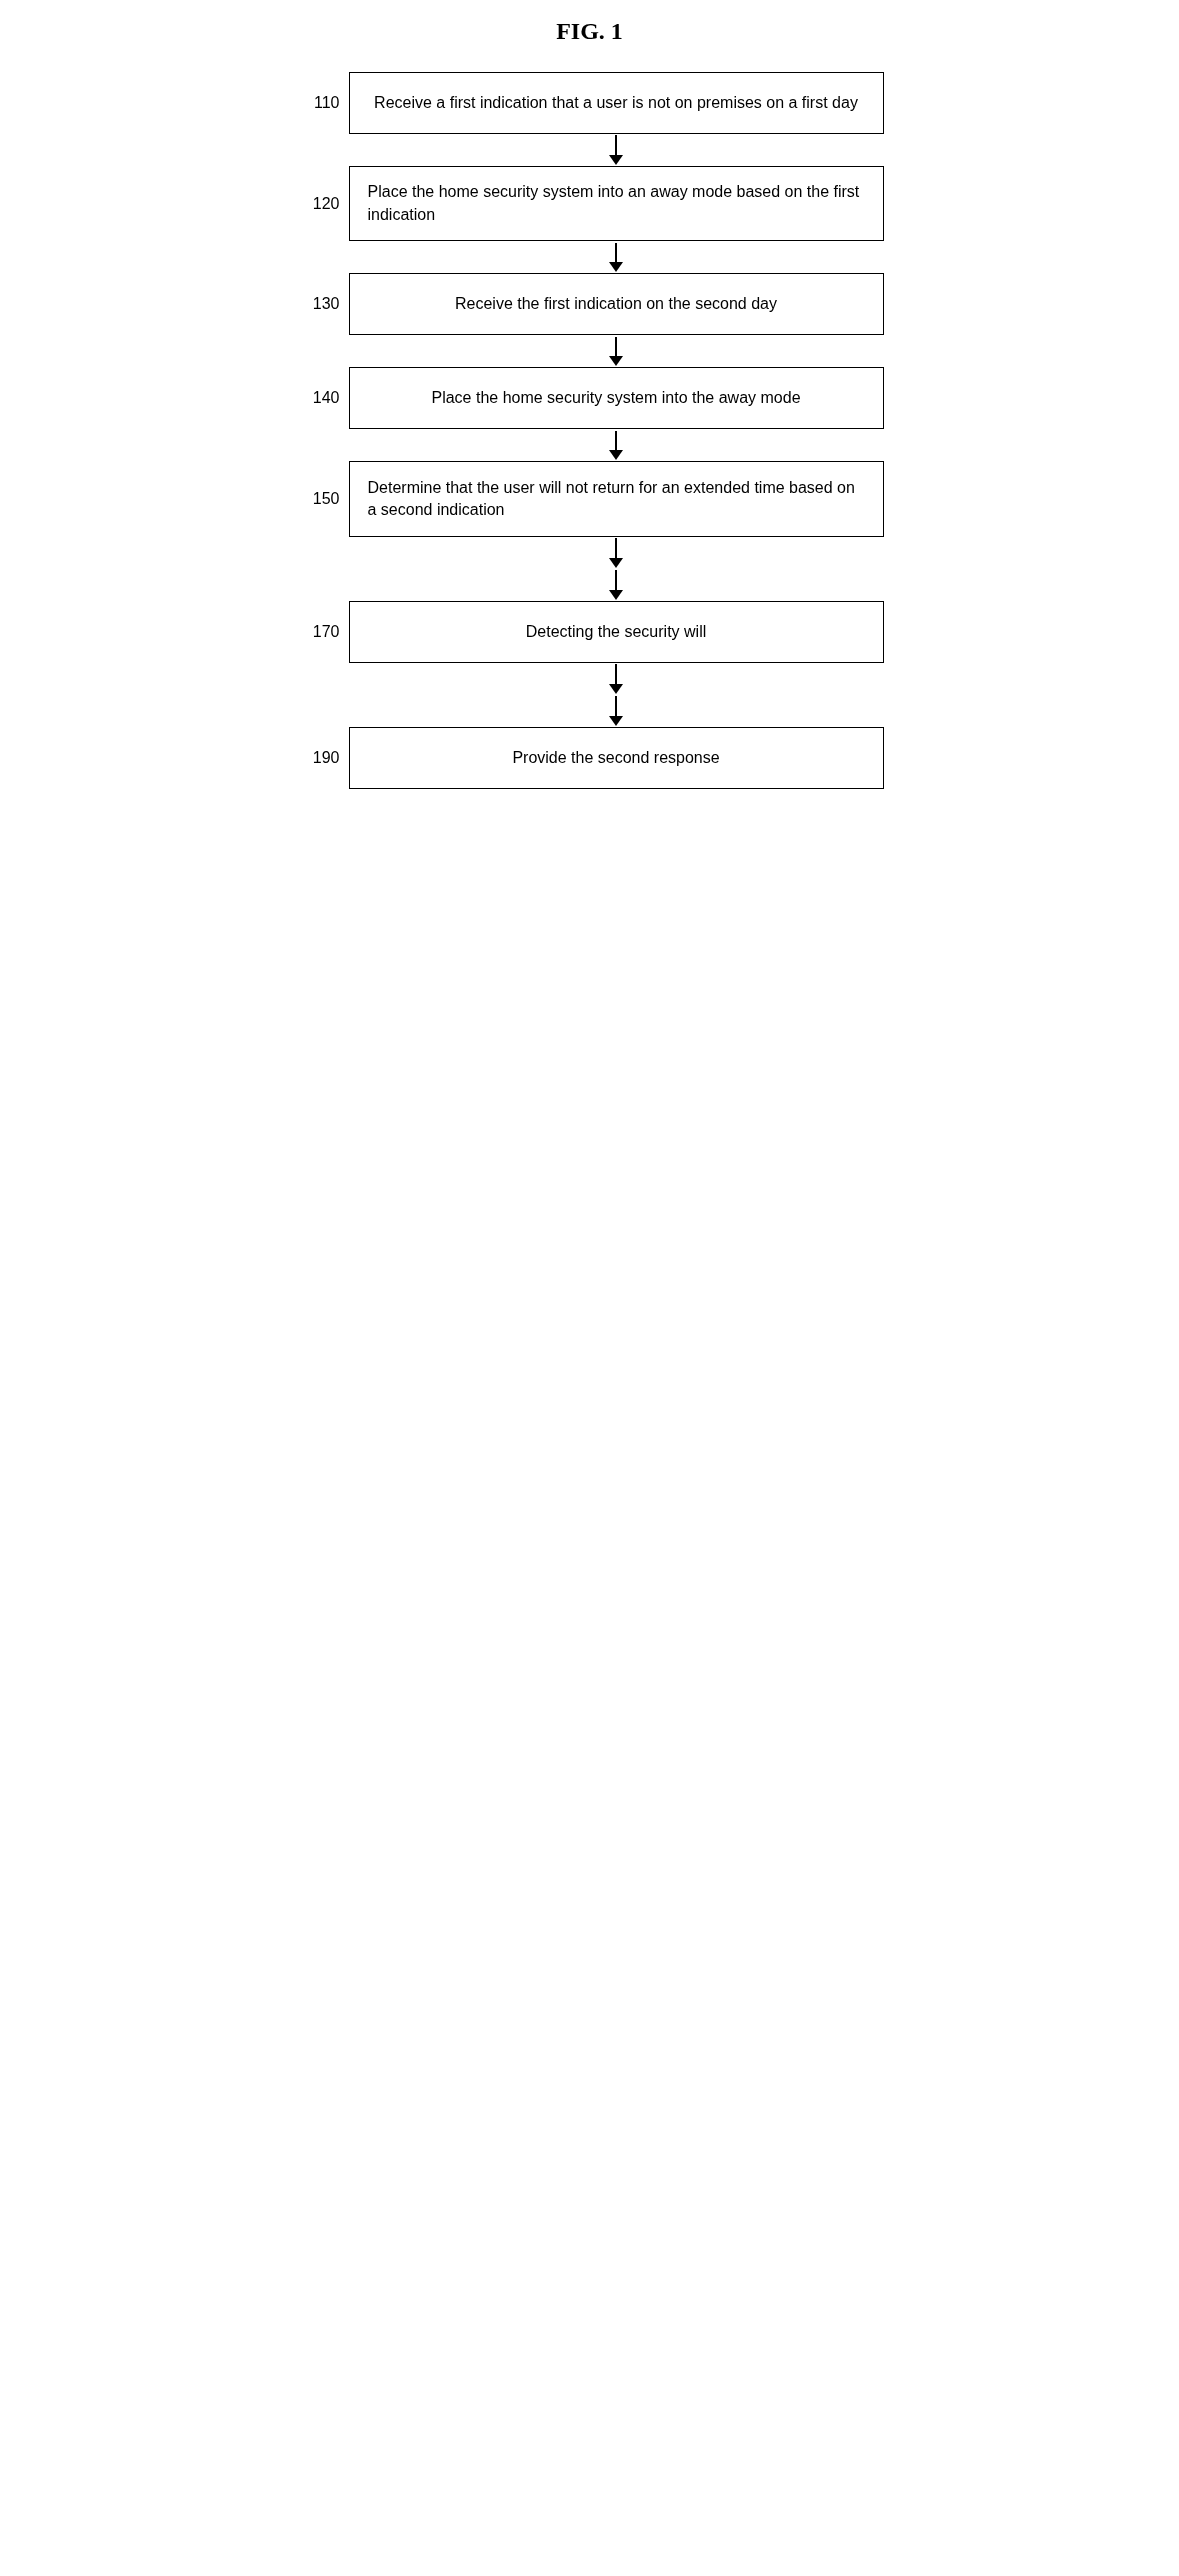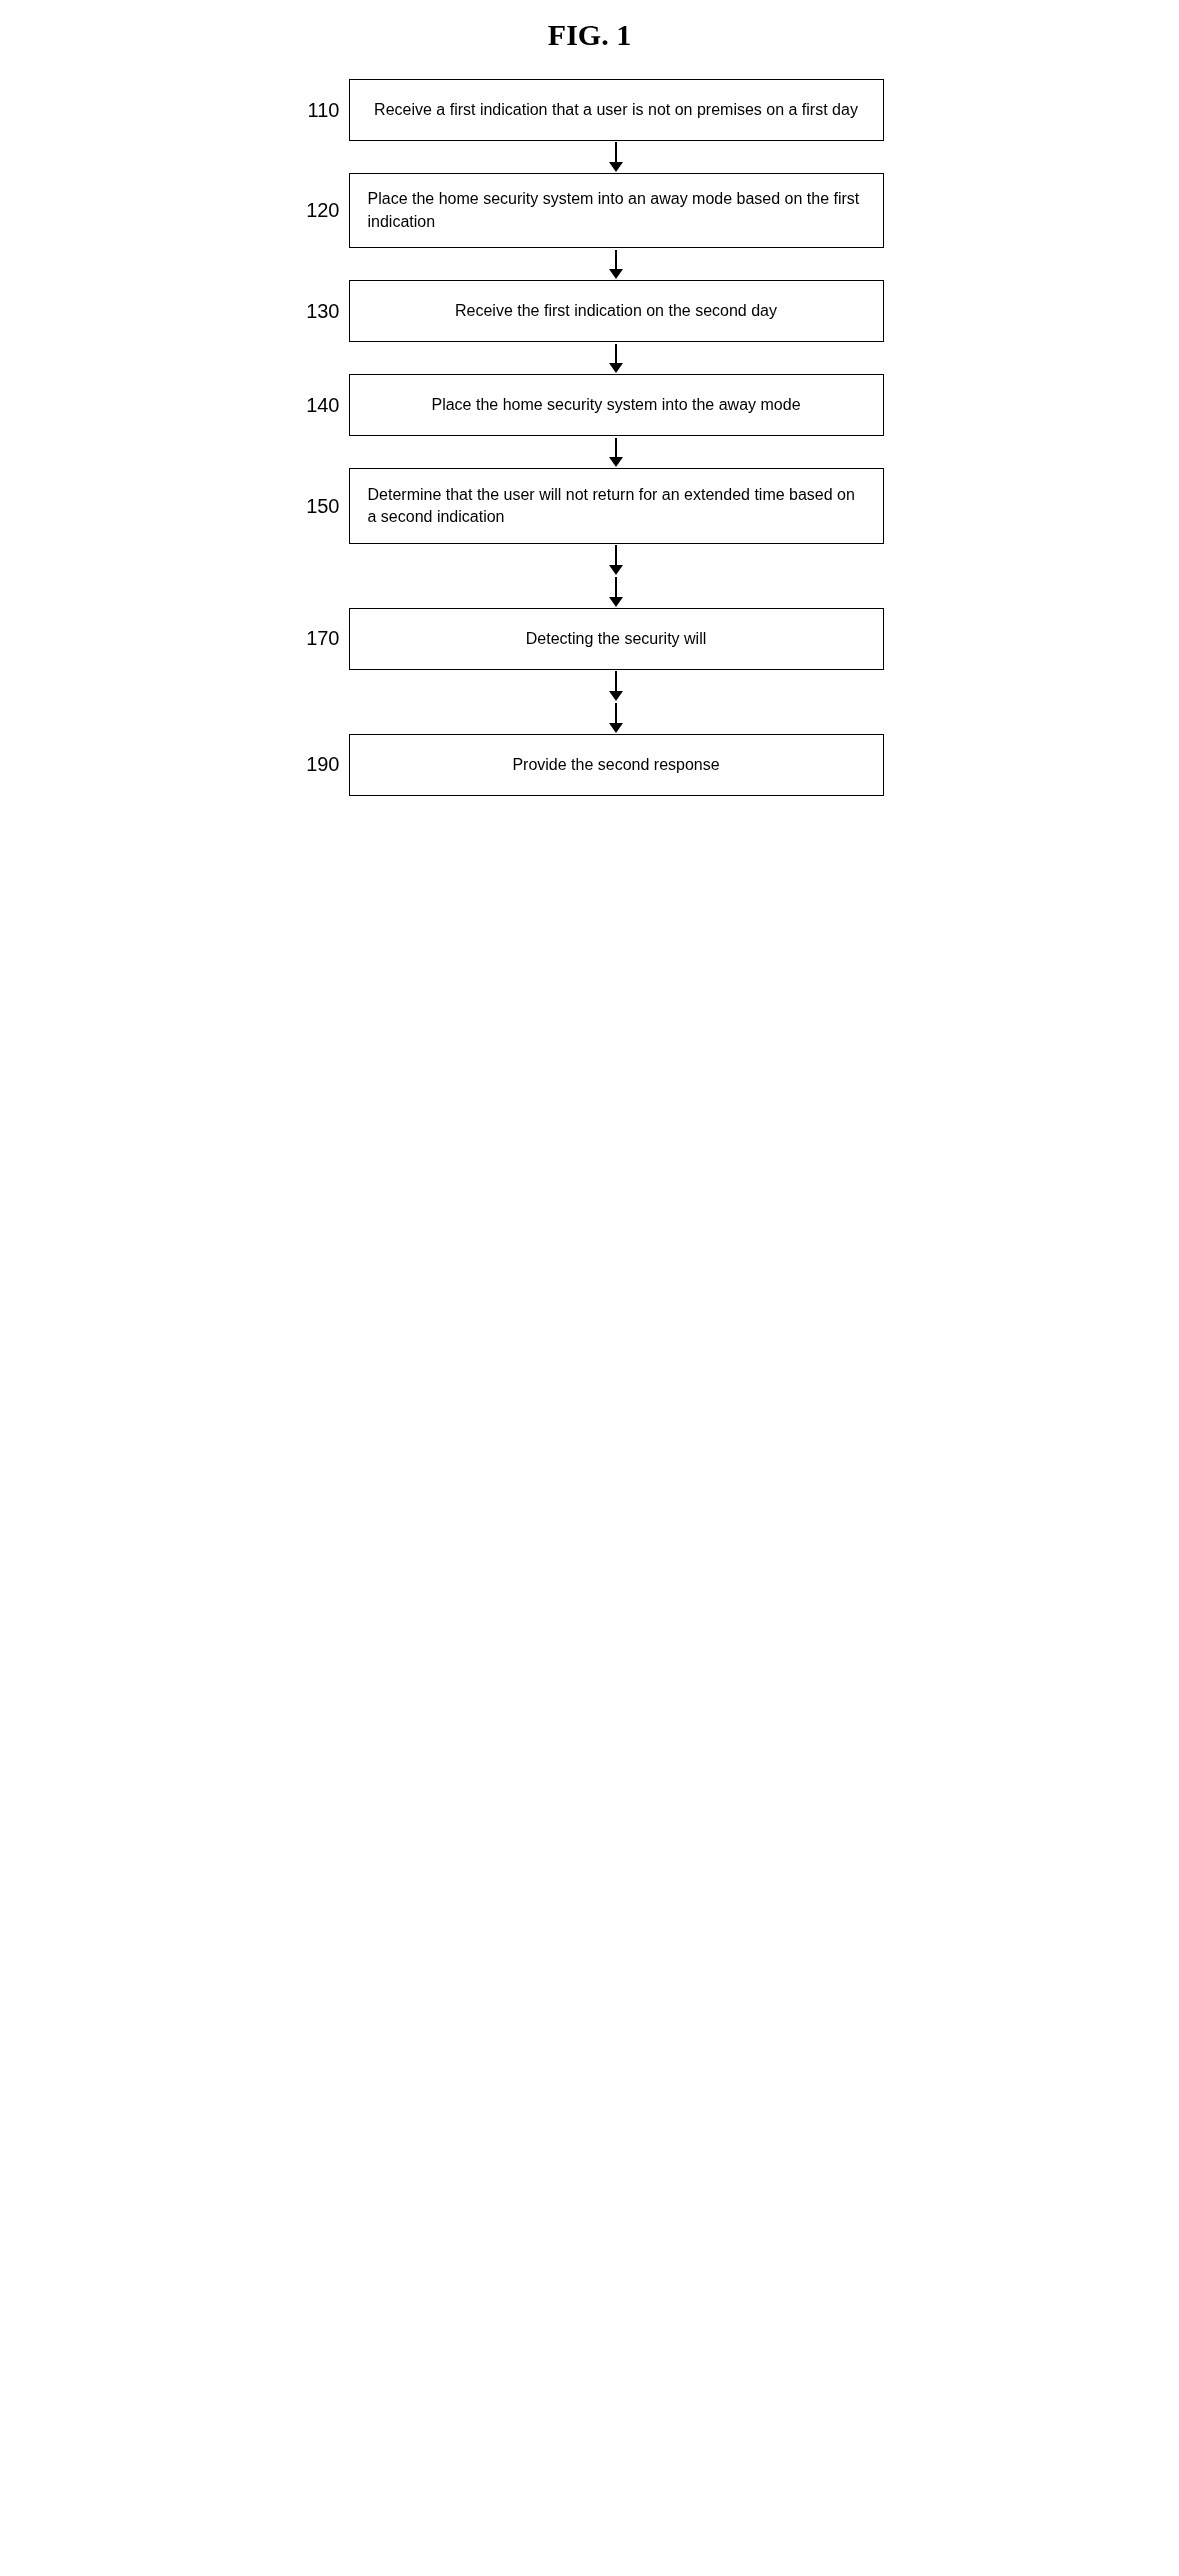--- a/index.html
+++ b/index.html
@@ -5,21 +5,21 @@
     * { box-sizing: border-box; margin: 0; padding: 0; }
     body {
       background: #fff;
       font-family: Arial, sans-serif;
       width: 588px;
       margin: 0 auto;
       padding: 18px 0 36px 0;
     }
     .page-title {
       text-align: center;
-      font-size: 30px;
+      font-size: 24px;
       font-weight: bold;
       margin-bottom: 27px;
       font-family: 'Times New Roman', serif;
     }
     .flowchart {
       display: flex;
       flex-direction: column;
       align-items: center;
       width: 100%;
     }
@@ -27,21 +27,21 @@
       display: flex;
       align-items: center;
       width: 100%;
       position: relative;
       margin-bottom: 0;
     }
     .step-label {
       width: 53px;
       text-align: right;
       padding-right: 9px;
-      font-size: 20px;
+      font-size: 16px;
       font-weight: normal;
       color: #000;
       flex-shrink: 0;
       align-self: center;
     }
     .step-box {
       flex: 1;
       border: 1.8px solid #000;
       padding: 14.3px 18px;
       text-align: left;

